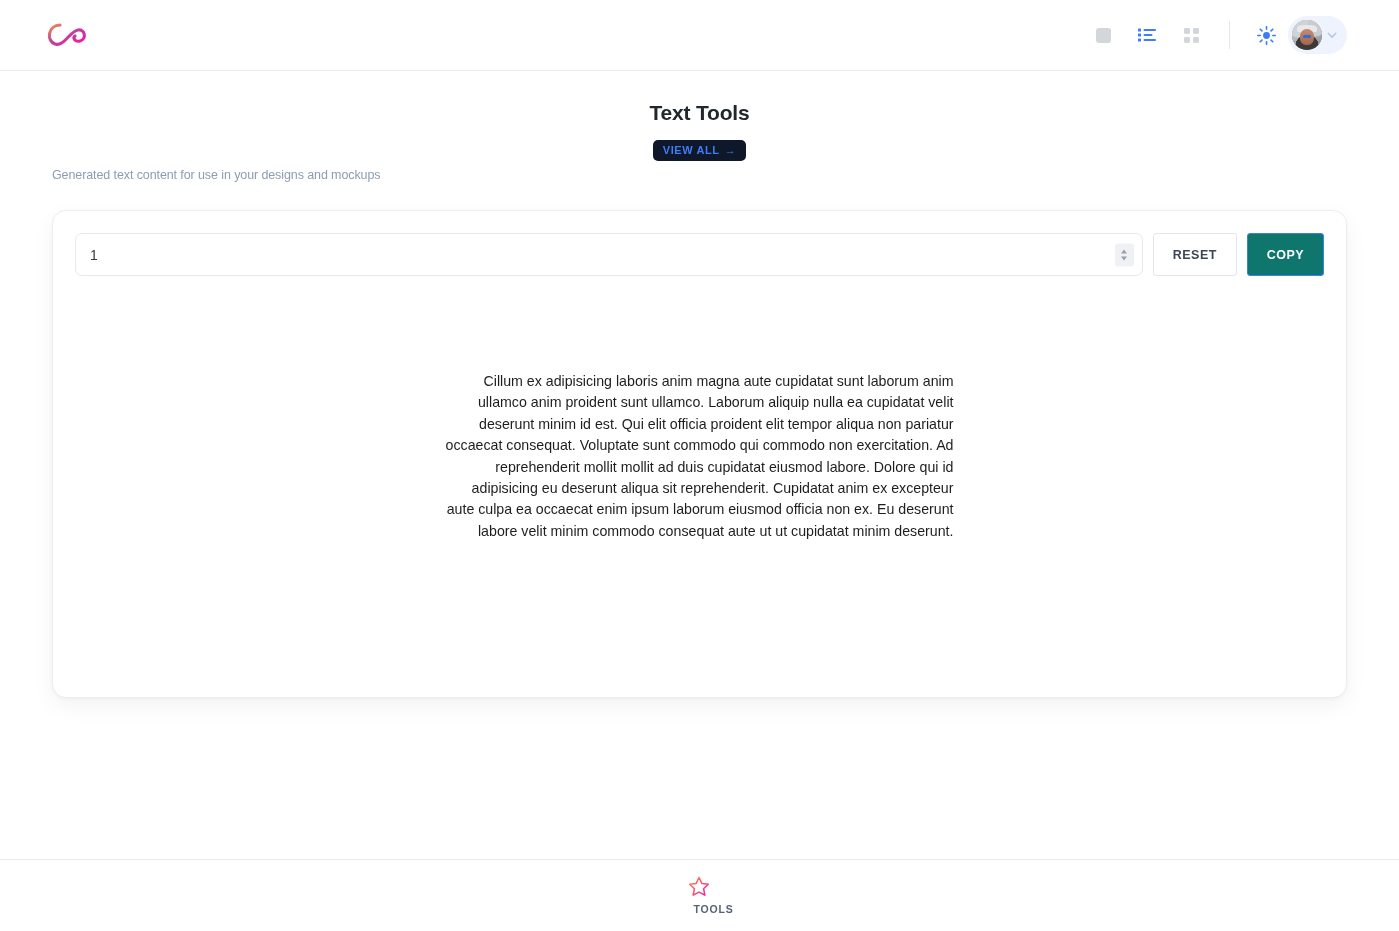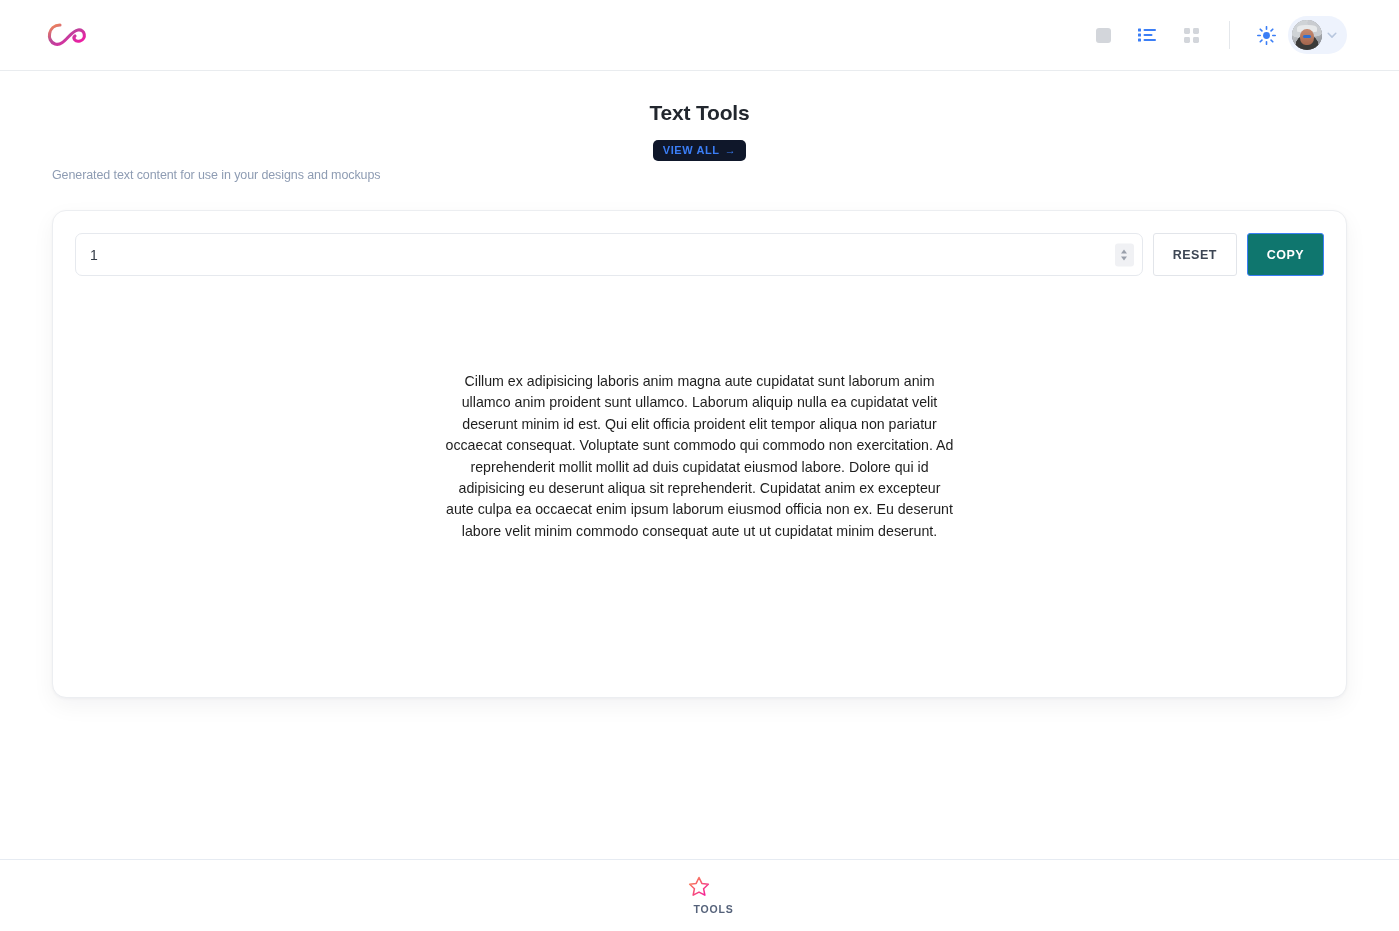--- a/index.html
+++ b/index.html
@@ -288,21 +288,21 @@
     font-size: 19.5px;
     font-weight: 700;
     color: #131313;
     letter-spacing: -0.25px;
   }
   .result-body {
     margin-top: 13px;
     font-size: 14.2px;
     line-height: 21.4px;
     color: #1e1e1e;
-    text-align: center;
+    text-align: right;
   }
 
   
   .footer {
     flex: 0 0 72px;
     border-top: 1px solid #e6ebf2;
     display: flex;
     align-items: center;
     justify-content: center;
     background: #ffffff;

